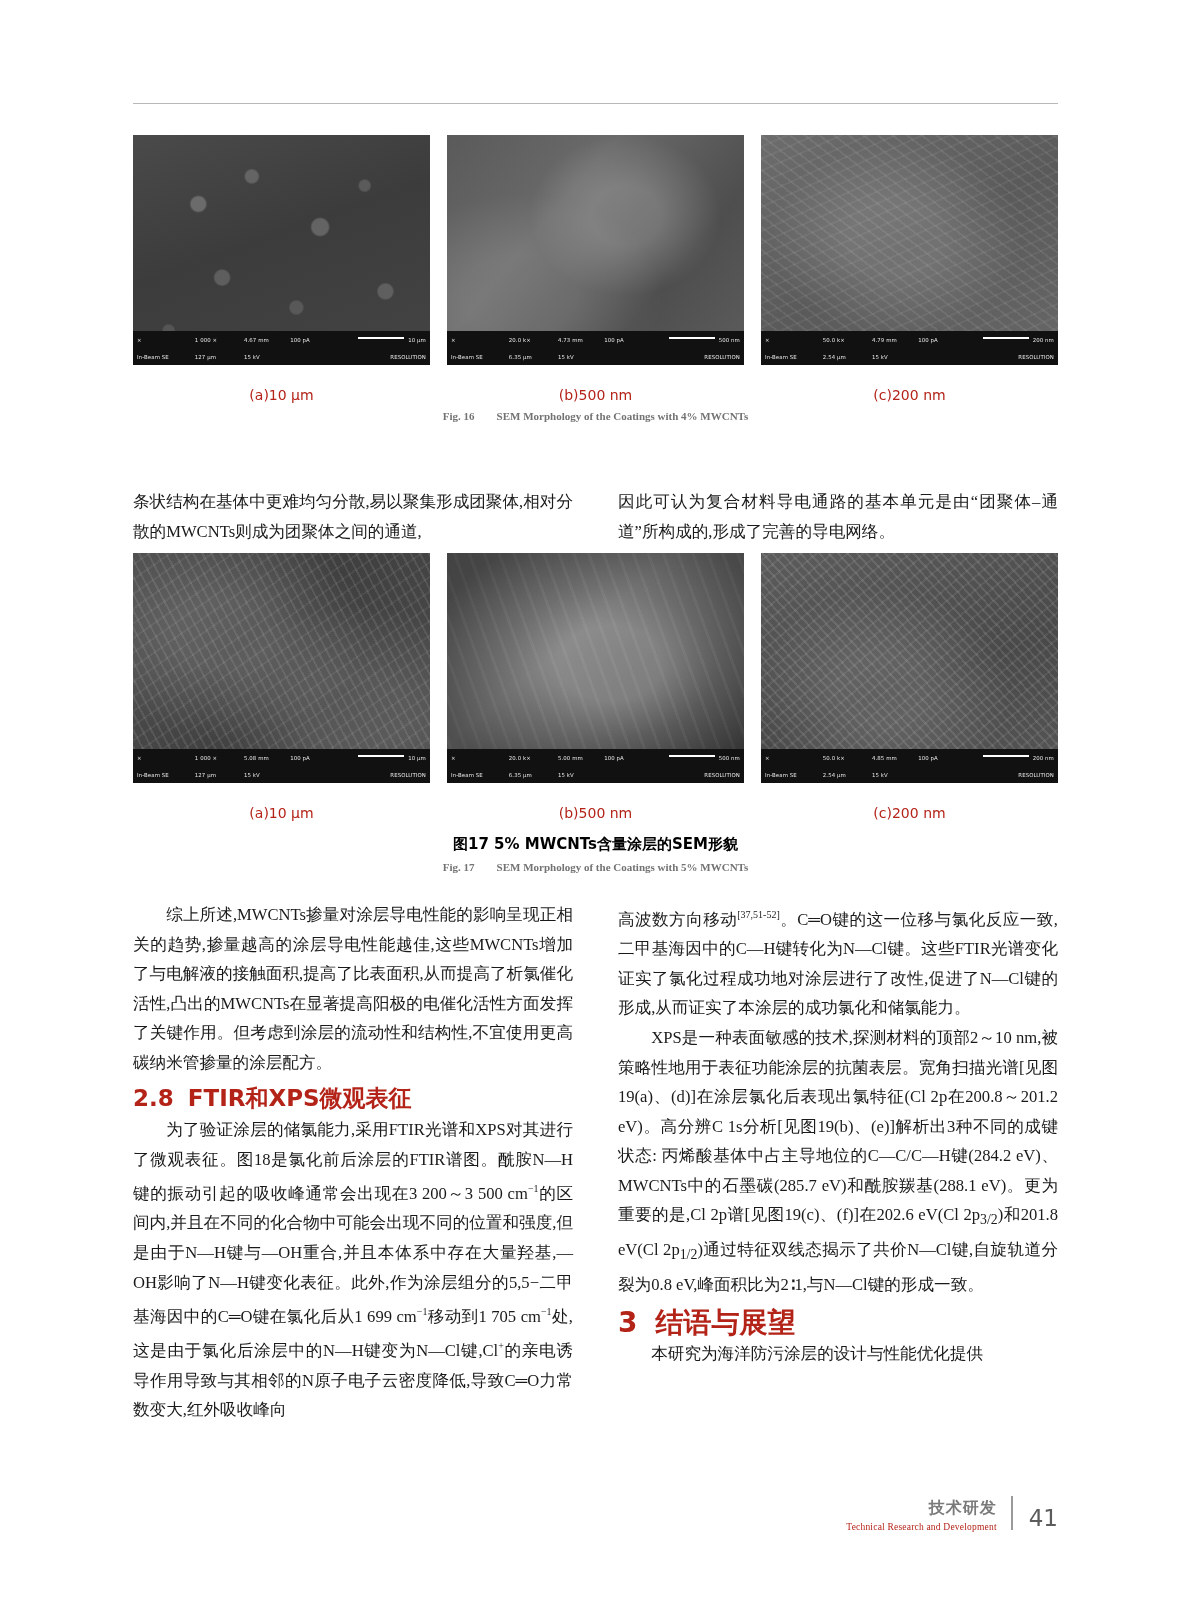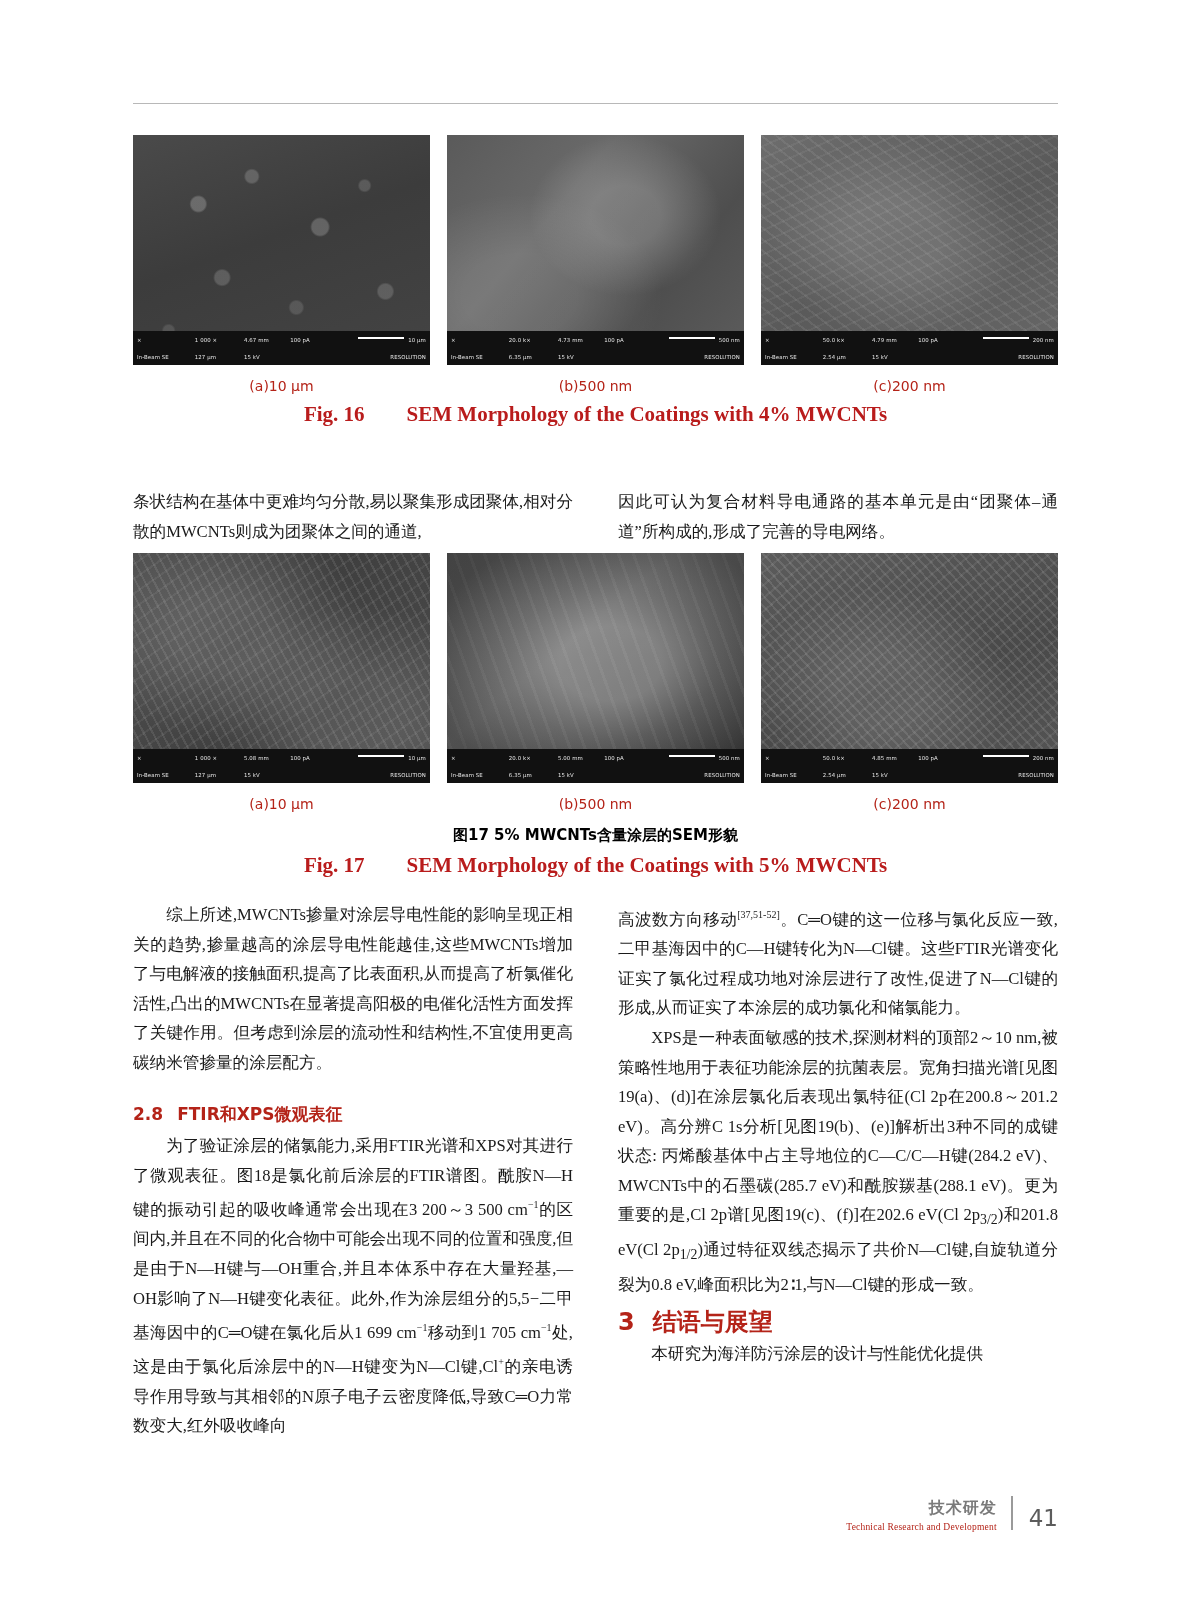--- a/index.html
+++ b/index.html
@@ -147,41 +147,41 @@
     height: 2px;
     background: #fff;
     vertical-align: middle;
     margin-right: 4px;
     position: relative;
     top: -2px;
   }
   .scale-wrap { text-align: right; white-space: nowrap; }
 
   .sem-caption {
-    margin-top: 13px;
+    margin-top: 22px;
     text-align: center;
     color: #b42318;
     font-family: "DejaVu Sans", sans-serif;
     font-size: 14px;
   }
   .fig-title {
     margin-top: 14px;
     text-align: center;
     font-family: "DejaVu Sans", sans-serif;
     font-weight: bold;
     font-size: 15px;
     color: #000;
   }
   .fig-title-en {
     margin-top: 6px;
     text-align: center;
     font-family: "Liberation Serif", serif;
     font-weight: bold;
-    font-size: 21px;
-    color: #b91c1c;
+    font-size: 11px;
+    color: #737373;
   }
 
   
   .col {
     position: absolute;
     width: 440px;
     font-size: 16.6px;
     line-height: 29.6px;
     text-align: justify;
     color: #1a1a1a;
@@ -191,29 +191,29 @@
 
   .mid-left  { left: 133px;  top: 487px; }
   .mid-right { left: 618px;  top: 487px; }
   .low-left  { left: 133px;  top: 900px; }
   .low-right { left: 618px;  top: 900px; }
 
   .section-head {
     color: #b42318;
     font-family: "DejaVu Sans", sans-serif;
     font-weight: bold;
-    font-size: 17px;
-    margin: 22px 0 2px 0;
+    font-size: 23px;
+    margin: 6px 0 2px 0;
   }
   .section-head .num { margin-right: 14px; }
   .section-head-big {
     color: #b42318;
     font-family: "DejaVu Sans", sans-serif;
     font-weight: bold;
-    font-size: 24px;
+    font-size: 28px;
     margin: 8px 0 2px 0;
   }
   .section-head-big .num { margin-right: 18px; }
 
   sup { font-size: 10px; vertical-align: super; }
 
   
   .footer {
     position: absolute;
     right: 129px;

